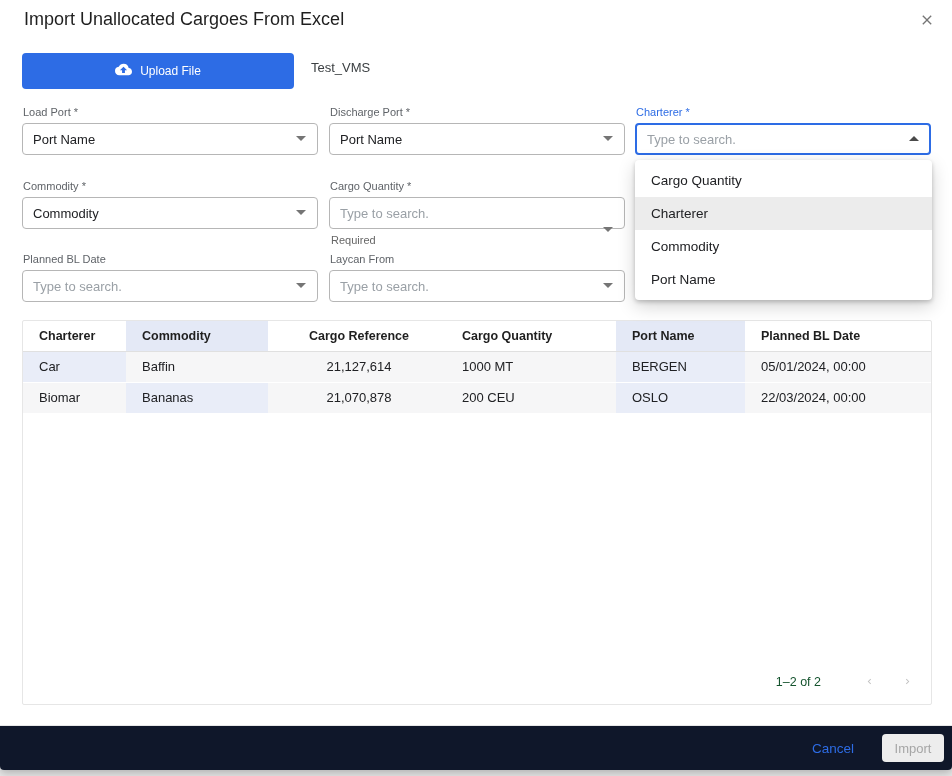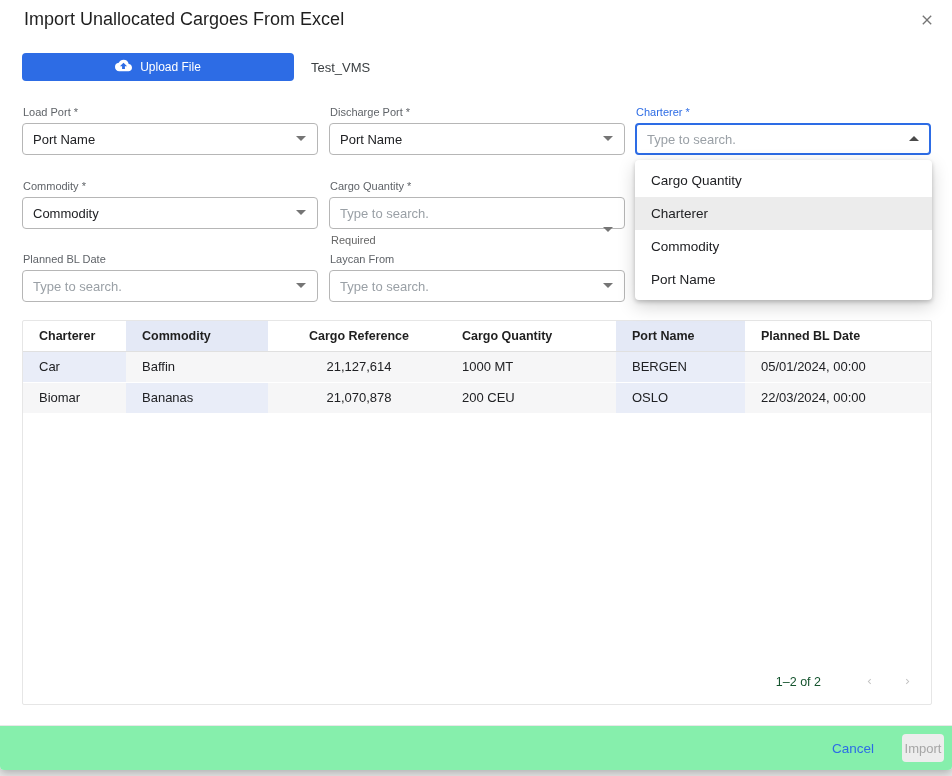--- a/index.html
+++ b/index.html
@@ -10,21 +10,21 @@
     --hl-cell:#e9edf8;
     --row-bg:#f6f6f7;
   }
   *{margin:0;padding:0;box-sizing:border-box;}
   html,body{width:952px;height:776px;background:#e9e9e9;font-family:"Liberation Sans",sans-serif;}
   .modal{position:relative;width:952px;height:770px;background:#fff;border-radius:0 0 4px 4px;box-shadow:0 3px 10px rgba(0,0,0,.25);overflow:hidden;}
 
   .title{position:absolute;left:24px;top:9px;font-size:18px;font-weight:500;color:#1f1f1f;}
   .close-btn{position:absolute;right:12px;top:8px;width:26px;height:26px;display:flex;align-items:center;justify-content:center;cursor:pointer;background:none;border:none;}
 
-  .upload-btn{position:absolute;left:22px;top:53px;width:272px;height:28px;background:var(--accent);border:none;border-radius:4px;color:#fff;font-size:12px;display:flex;align-items:center;justify-content:center;gap:8px;cursor:pointer;}
+  .upload-btn{position:absolute;left:22px;top:53px;width:272px;height:36px;background:var(--accent);border:none;border-radius:4px;color:#fff;font-size:12px;display:flex;align-items:center;justify-content:center;gap:8px;cursor:pointer;}
   .file-name{position:absolute;left:311px;top:60px;font-size:13px;color:#3c4043;}
 
   .field{position:absolute;width:296px;}
   .c1{left:22px}.c2{left:329px}.c3{left:635px}
   .r1{top:106px}.r2{top:180px}.r3{top:253px}
   .f-label{display:block;font-size:11px;color:var(--label-gray);margin-bottom:5px;padding-left:1px;}
   .f-label.active{color:var(--accent);}
   .field input{width:100%;height:32px;border:1px solid var(--border-gray);border-radius:4px;padding:0 30px 0 10px;font-size:13px;color:#202124;background:#fff;}
   .field input::placeholder{color:#9aa0a6;}
   .field input.focused{border:2px solid var(--accent);outline:none;}
@@ -41,23 +41,23 @@
   .th{font-weight:700;font-size:12.5px;line-height:30px;height:31px;padding:0 12px 0 16px;color:#1f1f1f;border-bottom:1px solid #e0e0e0;white-space:nowrap;overflow:hidden;}
   .th.hl{background:var(--hl-header);}
   .td{font-size:13px;line-height:30px;height:31px;padding:0 12px 0 16px;color:#202124;background:var(--row-bg);border-bottom:1px solid #fff;white-space:nowrap;overflow:hidden;}
   .td.hl{background:var(--hl-cell);}
   .num{text-align:center;}
 
   .pagination{position:absolute;right:0;bottom:0;height:44px;display:flex;align-items:center;padding-right:12px;}
   .page-label{font-size:12.5px;color:#14532d;margin-right:22px;}
   .page-btn{width:24px;height:24px;border:none;background:none;display:flex;align-items:center;justify-content:center;margin-left:14px;cursor:default;}
 
-  .footer{position:absolute;left:0;right:0;bottom:0;height:45px;border-top:1px solid #e8e8e8;display:flex;align-items:center;justify-content:flex-end;gap:28px;padding-right:8px;background:#86efac;}
+  .footer{position:absolute;left:0;right:0;bottom:0;height:45px;border-top:1px solid #e8e8e8;display:flex;align-items:center;justify-content:flex-end;gap:28px;padding-right:8px;background:#0f172a;}
   .cancel-btn{color:var(--accent);font-size:13.5px;font-weight:500;background:none;border:none;cursor:pointer;}
-  .import-btn{width:42px;height:28px;background:#ededed;color:#a6a6a6;border:none;border-radius:4px;font-size:13px;}
+  .import-btn{width:62px;height:28px;background:#ededed;color:#a6a6a6;border:none;border-radius:4px;font-size:13px;}
 </style>
 </head>
 <body>
 
 <div class="modal">
 
   <div class="title">Import Unallocated Cargoes From Excel</div>
 
   <button class="close-btn">
     <span>

